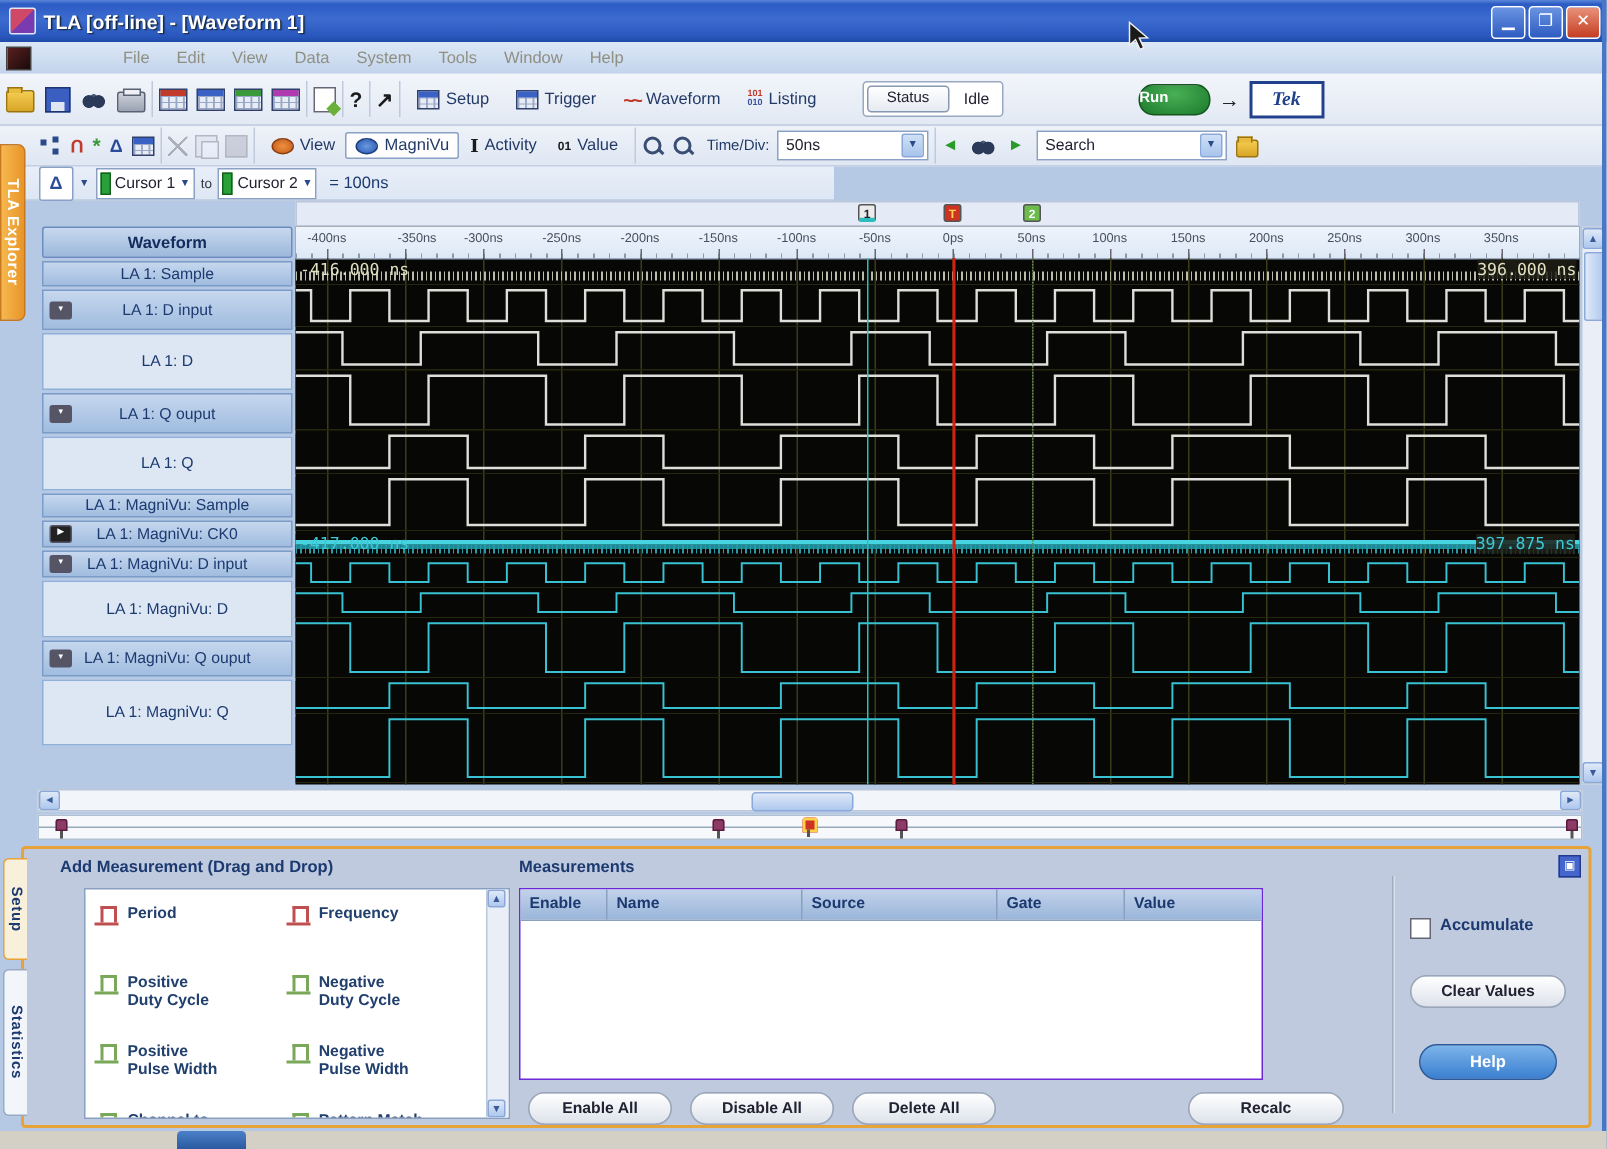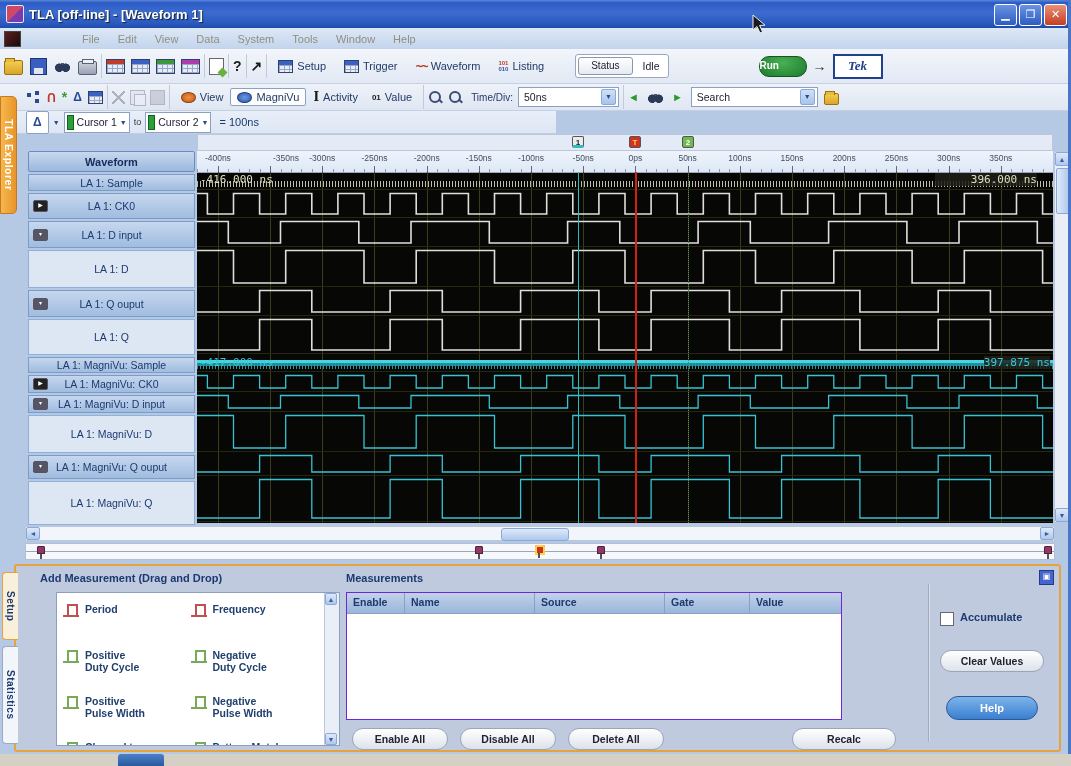--- a/index.html
+++ b/index.html
@@ -338,24 +338,20 @@
       <div class="marker trigger" style="left: 629px;">T</div>
       <div class="marker cursor2" style="left: 682px;">2</div>
     </div>
 
   <div id="labelcol">
     <div id="wave-header">Waveform</div>
     <div id="label-rows">
         <div class="ch-label" style="height: 17px;">
           <span>LA 1: Sample</span>
         </div>
-        <div class="ch-label" style="height: 26px;">
-          <span class="chicon">▶</span>
-          <span>LA 1: CK0</span>
-        </div>
         <div class="ch-label" style="height: 27px;">
           <span class="chicon probe">▾</span>
           <span>LA 1: D input</span>
         </div>
         <div class="ch-label tall" style="height: 38px;">
           <span>LA 1: D</span>
         </div>
         <div class="ch-label" style="height: 27px;">
           <span class="chicon probe">▾</span>
           <span>LA 1: Q ouput</span>
@@ -385,21 +381,21 @@
           <span>LA 1: MagniVu: Q</span>
         </div>
       </div>
   </div>
 
   <div id="wavearea">
     <div id="ruler">
         <div id="ruler-minor"></div>
         <div class="rlabel" style="left: 20.878px;">-400ns</div>
         <div class="rtick" style="left: 21px;"></div>
-        <div class="rlabel" style="left: 89px;">-350ns</div>
+        <div class="rlabel" style="left: 81px;">-350ns</div>
         <div class="rtick" style="left: 73px;"></div>
         <div class="rlabel" style="left: 125.268px;">-300ns</div>
         <div class="rtick" style="left: 125px;"></div>
         <div class="rlabel" style="left: 177.463px;">-250ns</div>
         <div class="rtick" style="left: 177px;"></div>
         <div class="rlabel" style="left: 229.659px;">-200ns</div>
         <div class="rtick" style="left: 230px;"></div>
         <div class="rlabel" style="left: 281.854px;">-150ns</div>
         <div class="rtick" style="left: 282px;"></div>
         <div class="rlabel" style="left: 334.049px;">-100ns</div>
@@ -438,21 +434,21 @@
         <div class="gline" style="left: 595px;"></div>
         <div class="gline" style="left: 647px;"></div>
         <div class="gline" style="left: 699px;"></div>
         <div class="gline" style="left: 752px;"></div>
         <div class="gline" style="left: 804px;"></div>
       </div>
     <div id="rowslayer">
         <div class="wrow" style="height: 17px;">
           <div class="samp-ticks"></div>
           <span class="samp-text" style="left: 3px; color: rgb(224, 224, 192);">-416.000 ns</span>
-          <span class="samp-text" style="right: 16px; color: rgb(224, 224, 192); background: rgba(30, 30, 24, 0.85); padding-left: 36px;">396.000 ns</span>
+          <span class="samp-text" style="right: 2px; color: rgb(224, 224, 192); background: rgba(30, 30, 24, 0.85);">396.000 ns</span>
         </div>
         <div class="wrow" style="height: 26px;">
           <svg width="856" height="26">
             <polyline points="0.0,2.5 10.4,2.5 10.4,23 36.5,23 36.5,2.5 62.6,2.5 62.6,23 88.7,23 88.7,2.5 114.8,2.5 114.8,23 140.9,23 140.9,2.5 167.0,2.5 167.0,23 193.1,23 193.1,2.5 219.2,2.5 219.2,23 245.3,23 245.3,2.5 271.4,2.5 271.4,23 297.5,23 297.5,2.5 323.6,2.5 323.6,23 349.7,23 349.7,2.5 375.8,2.5 375.8,23 401.9,23 401.9,2.5 428.0,2.5 428.0,23 454.1,23 454.1,2.5 480.2,2.5 480.2,23 506.3,23 506.3,2.5 532.4,2.5 532.4,23 558.5,23 558.5,2.5 584.6,2.5 584.6,23 610.7,23 610.7,2.5 636.8,2.5 636.8,23 662.9,23 662.9,2.5 689.0,2.5 689.0,23 715.1,23 715.1,2.5 741.2,2.5 741.2,23 767.3,23 767.3,2.5 793.4,2.5 793.4,23 819.5,23 819.5,2.5 845.6,2.5 845.6,23 856.0,23" fill="none" stroke="#dededa" stroke-width="1.6"></polyline>
           </svg>
         </div>
         <div class="wrow" style="height: 27px;">
           <svg width="856" height="27">
             <polyline points="0.0,2.5 31.3,2.5 31.3,24 83.5,24 83.5,2.5 161.8,2.5 161.8,24 214.0,24 214.0,2.5 292.3,2.5 292.3,24 370.6,24 370.6,2.5 422.8,2.5 422.8,24 501.1,24 501.1,2.5 553.3,2.5 553.3,24 631.6,24 631.6,2.5 709.9,2.5 709.9,24 762.0,24 762.0,2.5 840.3,2.5 840.3,24 856.0,24" fill="none" stroke="#dededa" stroke-width="1.6"></polyline>
           </svg>

